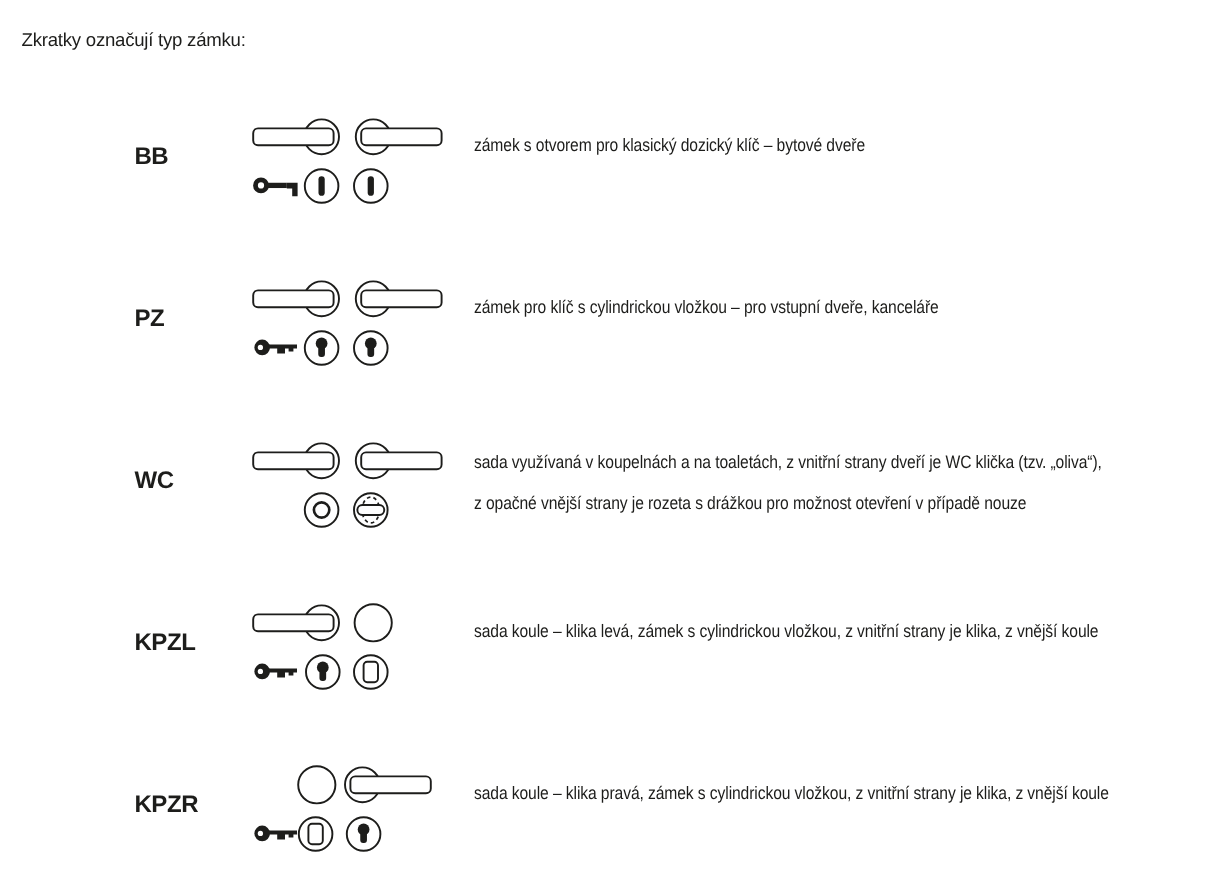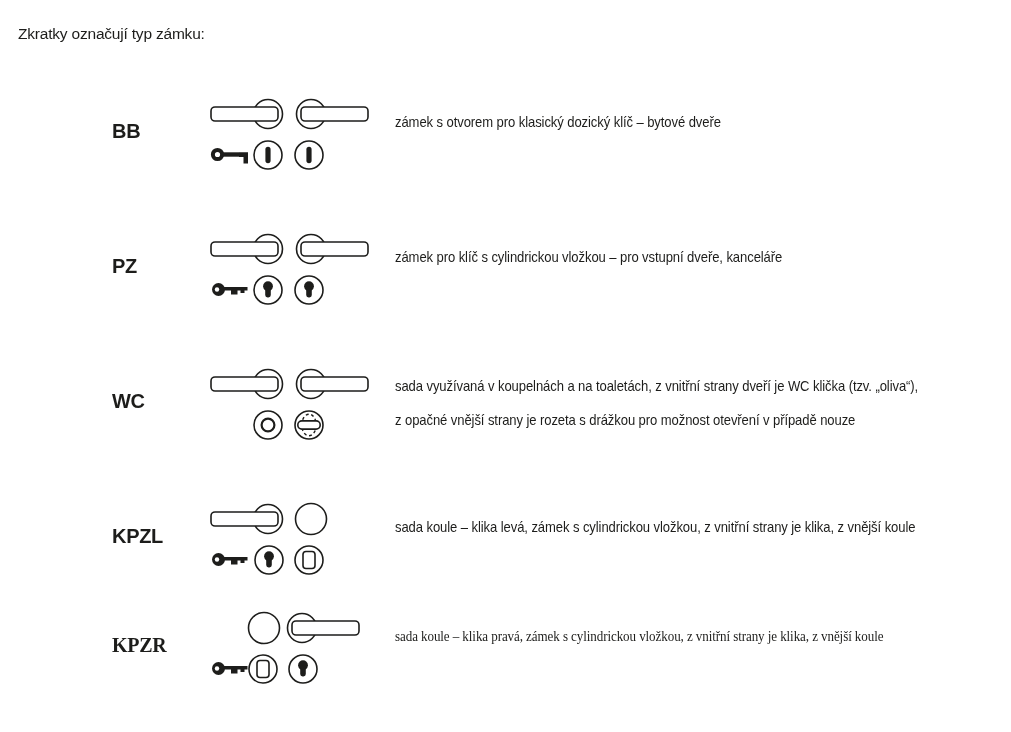--- a/index.html
+++ b/index.html
@@ -165,21 +165,21 @@
     <g>
         <use href="#keyhole-cyl" x="64" y="60"></use>
       </g>
     <g>
         <use href="#blind-rosette" x="104" y="60"></use>
       </g>
   </svg>
   <div class="desc one">sada koule – klika levá, zámek s cylindrickou vložkou, z vnitřní strany je klika, z vnější koule</div>
 </div>
 
-<div class="row" style="top:609px;font-family:Liberation Serif, serif;">
+<div class="row" style="top:635px;">
   <div class="code">KPZR</div>
   <svg class="iconset" width="175" height="80" viewBox="0 0 175 80">
     <g>
         <use href="#knob" x="59" y="19"></use>
       </g>
     <g>
         <use href="#handle-right" x="97" y="19"></use>
       </g>
     <g transform="translate(7,51)">
         <use href="#key-cyl"></use>

